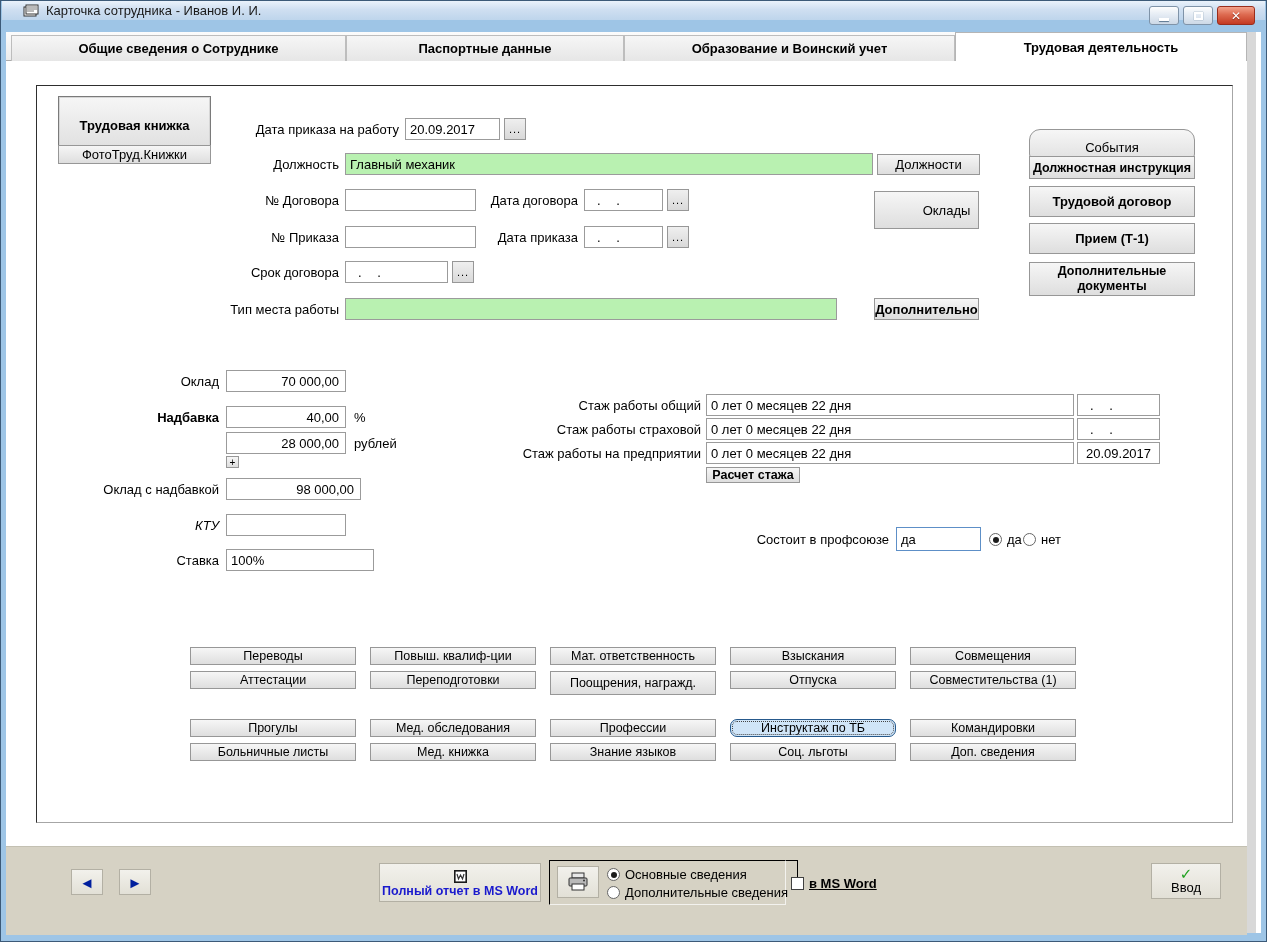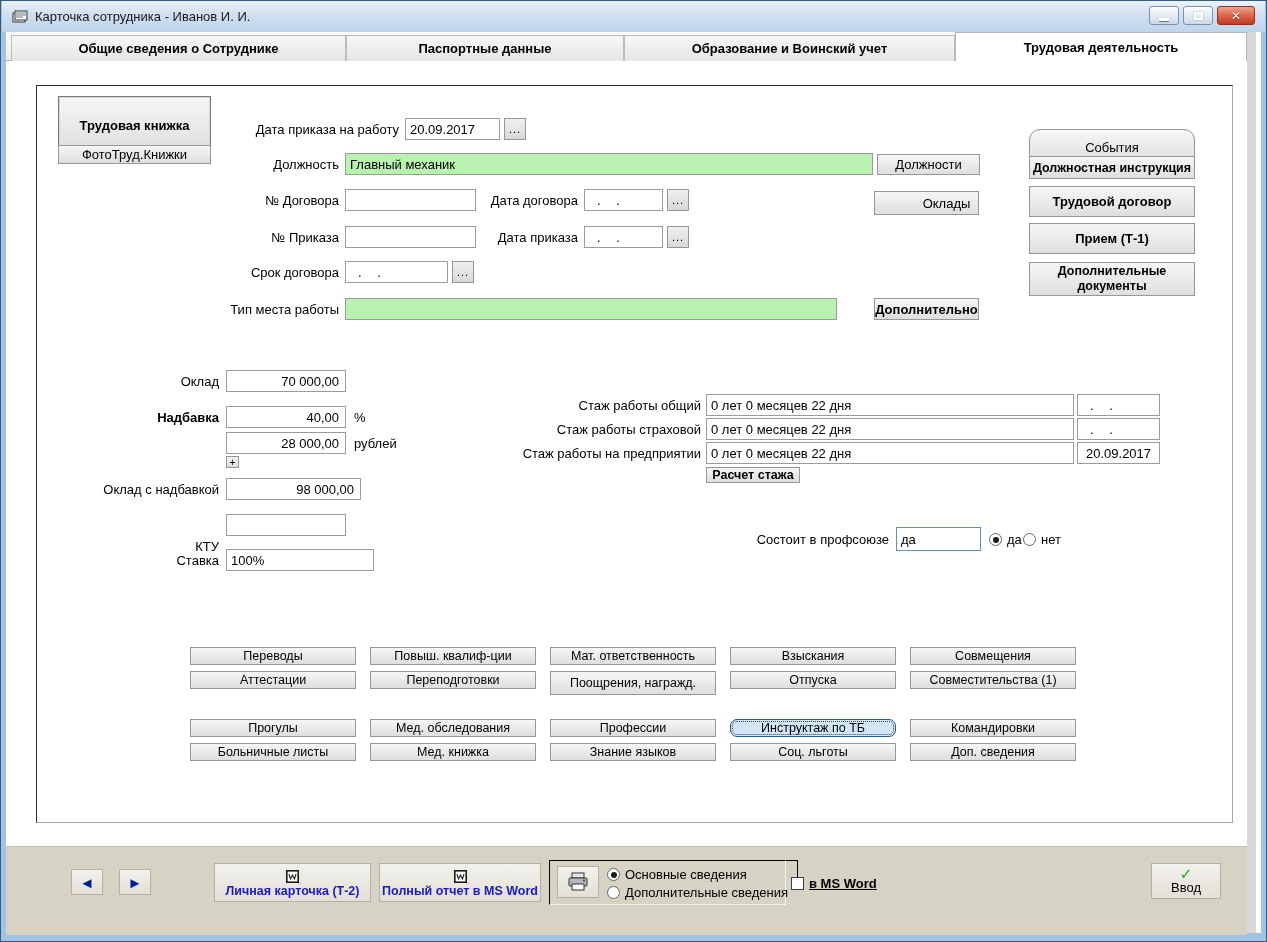--- a/index.html
+++ b/index.html
@@ -3,23 +3,23 @@
 <meta charset="utf-8">
 <style>
   html,body{margin:0;padding:0;background:#6b6b6b;}
   *{box-sizing:border-box;}
   .screen{position:relative;width:1267px;height:942px;margin:0 auto;
     font-family:"Liberation Sans","DejaVu Sans",sans-serif;color:#000;
     background:#9ec5e6;border:1px solid #3c5a78;overflow:hidden;}
   .abs{position:absolute;}
 
   
-  .titlebar{left:1px;top:0;right:1px;height:31px;
+  .titlebar{left:1px;top:0;right:1px;height:19px;
     background:linear-gradient(#eaf2fb,#cfdfF1 45%,#bed5ec);
-    display:flex;align-items:center;padding-left:10px;}
+    display:flex;align-items:center;padding-left:21px;}
   .titlebar .title{font-size:13px;margin-left:7px;color:#1a1a1a;}
   .winbtns{position:absolute;right:10px;top:5px;display:flex;gap:4px;}
   .wbtn{width:30px;height:19px;border:1px solid #7f93a8;border-radius:3px;
     background:linear-gradient(#fdfdfd,#e5ecf4 45%,#cdd9e6);
     display:flex;align-items:center;justify-content:center;cursor:default;}
   .wbtn.close{width:38px;border:1px solid #9a2d1c;
     background:linear-gradient(#f3a38c,#dd6a50 45%,#c43a22);}
   .g-min{width:10px;height:3px;background:#fff;box-shadow:0 1px 1px #5a768f;margin-top:7px;}
   .g-max{width:9px;height:8px;border:2px solid #fff;box-shadow:0 0 1px #5a768f;}
   .g-close{color:#fff;font-size:12px;font-weight:bold;text-shadow:0 1px 1px #7c2413;}
@@ -130,21 +130,21 @@
 
   <div class="abs lbl" style="left:180px;top:152px;width:158px;height:22px;">Должность</div>
   <div class="abs inp green" style="left:344px;top:152px;width:528px;height:22px;">Главный механик</div>
   <div class="abs btn" style="left:876px;top:153px;width:103px;height:21px;">Должности</div>
 
   <div class="abs lbl" style="left:180px;top:188px;width:158px;height:22px;">№ Договора</div>
   <div class="abs inp" style="left:344px;top:188px;width:131px;height:22px;"></div>
   <div class="abs lbl" style="left:460px;top:188px;width:117px;height:22px;">Дата договора</div>
   <div class="abs inp dots" style="left:583px;top:188px;width:79px;height:22px;">. .</div>
   <div class="abs btn browse" style="left:666px;top:188px;width:22px;height:22px;">...</div>
-  <div class="abs btn" style="left:873px;top:190px;width:105px;height:24px;padding-left:40px;">Оклады</div>
+  <div class="abs btn" style="left:873px;top:190px;width:105px;height:38px;padding-left:40px;">Оклады</div>
 
   <div class="abs lbl" style="left:180px;top:225px;width:158px;height:22px;">№ Приказа</div>
   <div class="abs inp" style="left:344px;top:225px;width:131px;height:22px;"></div>
   <div class="abs lbl" style="left:460px;top:225px;width:117px;height:22px;">Дата приказа</div>
   <div class="abs inp dots" style="left:583px;top:225px;width:79px;height:22px;">. .</div>
   <div class="abs btn browse" style="left:666px;top:225px;width:22px;height:22px;">...</div>
 
   <div class="abs lbl" style="left:180px;top:260px;width:158px;height:22px;">Срок договора</div>
   <div class="abs inp dots" style="left:344px;top:260px;width:103px;height:22px;">. .</div>
   <div class="abs btn browse" style="left:451px;top:260px;width:22px;height:22px;">...</div>
@@ -165,21 +165,21 @@
   <div class="abs lbl" style="left:60px;top:405px;width:158px;height:22px;font-weight:bold;">Надбавка</div>
   <div class="abs inp num" style="left:225px;top:405px;width:120px;height:22px;">40,00</div>
   <div class="abs lbl left" style="left:353px;top:405px;width:40px;height:22px;">%</div>
   <div class="abs inp num" style="left:225px;top:431px;width:120px;height:22px;">28 000,00</div>
   <div class="abs lbl left" style="left:353px;top:431px;width:55px;height:22px;">рублей</div>
   <div class="abs btn" style="left:225px;top:455px;width:13px;height:12px;font-size:10px;">+</div>
 
   <div class="abs lbl" style="left:60px;top:477px;width:158px;height:22px;">Оклад с надбавкой</div>
   <div class="abs inp num" style="left:225px;top:477px;width:135px;height:22px;">98 000,00</div>
 
-  <div class="abs lbl" style="left:60px;top:534px;width:158px;height:22px;">КТУ</div>
+  <div class="abs lbl" style="left:60px;top:513px;width:158px;height:22px;font-style:italic;">КТУ</div>
   <div class="abs inp" style="left:225px;top:513px;width:120px;height:22px;"></div>
 
   <div class="abs lbl" style="left:60px;top:548px;width:158px;height:22px;">Ставка</div>
   <div class="abs inp" style="left:225px;top:548px;width:148px;height:22px;">100%</div>
 
   <div class="abs lbl" style="left:480px;top:393px;width:220px;height:22px;">Стаж работы общий</div>
   <div class="abs inp" style="left:705px;top:393px;width:368px;height:22px;">0 лет 0 месяцев 22 дня</div>
   <div class="abs inp dots" style="left:1076px;top:393px;width:83px;height:22px;">. .</div>
 
   <div class="abs lbl" style="left:480px;top:417px;width:220px;height:22px;">Стаж работы страховой</div>
@@ -227,27 +227,20 @@
 
   <div class="abs bottombar"></div>
 
   <div class="abs bbtn" style="left:70px;top:868px;width:32px;height:26px;">
     <span class="navglyph">◄</span>
   </div>
   <div class="abs bbtn" style="left:118px;top:868px;width:32px;height:26px;">
     <span class="navglyph">►</span>
   </div>
 
-  <div class="abs bbtn docbtn" style="left:213px;top:862px;width:157px;height:39px;">
-    <svg width="13" height="13" viewBox="0 0 13 13">
-      <rect x="0.8" y="0.8" width="11.4" height="11.4" fill="#fff" stroke="#1a1a1a" stroke-width="1.6"></rect>
-      <path d="M3 4l1.5 5 2-4 2 4L10 4" stroke="#333" stroke-width="1.2" fill="none"></path>
-    </svg>
-    <span class="cap">Личная карточка (Т-2)</span>
-  </div>
   <div class="abs bbtn docbtn" style="left:378px;top:862px;width:162px;height:39px;">
     <svg width="13" height="13" viewBox="0 0 13 13">
       <rect x="0.8" y="0.8" width="11.4" height="11.4" fill="#fff" stroke="#1a1a1a" stroke-width="1.6"></rect>
       <path d="M3 4l1.5 5 2-4 2 4L10 4" stroke="#333" stroke-width="1.2" fill="none"></path>
     </svg>
     <span class="cap">Полный отчет в MS Word</span>
   </div>
 
   <div class="abs printgroup" style="left:548px;top:859px;width:237px;height:45px;"></div>
   <div class="abs connector" style="left:785px;top:859px;width:12px;height:1px;"></div>

